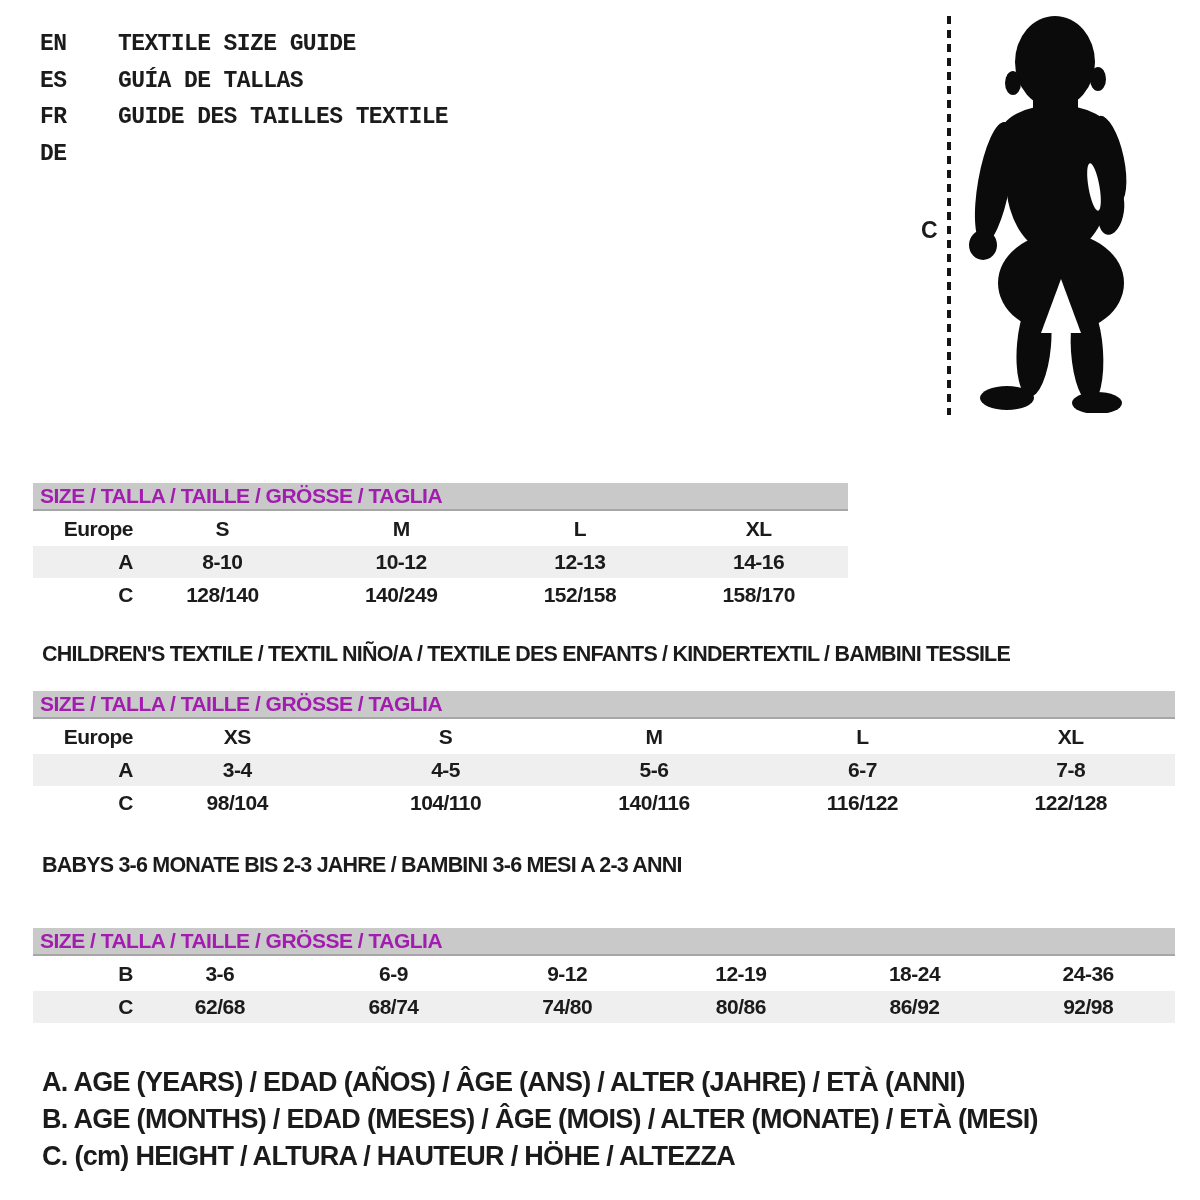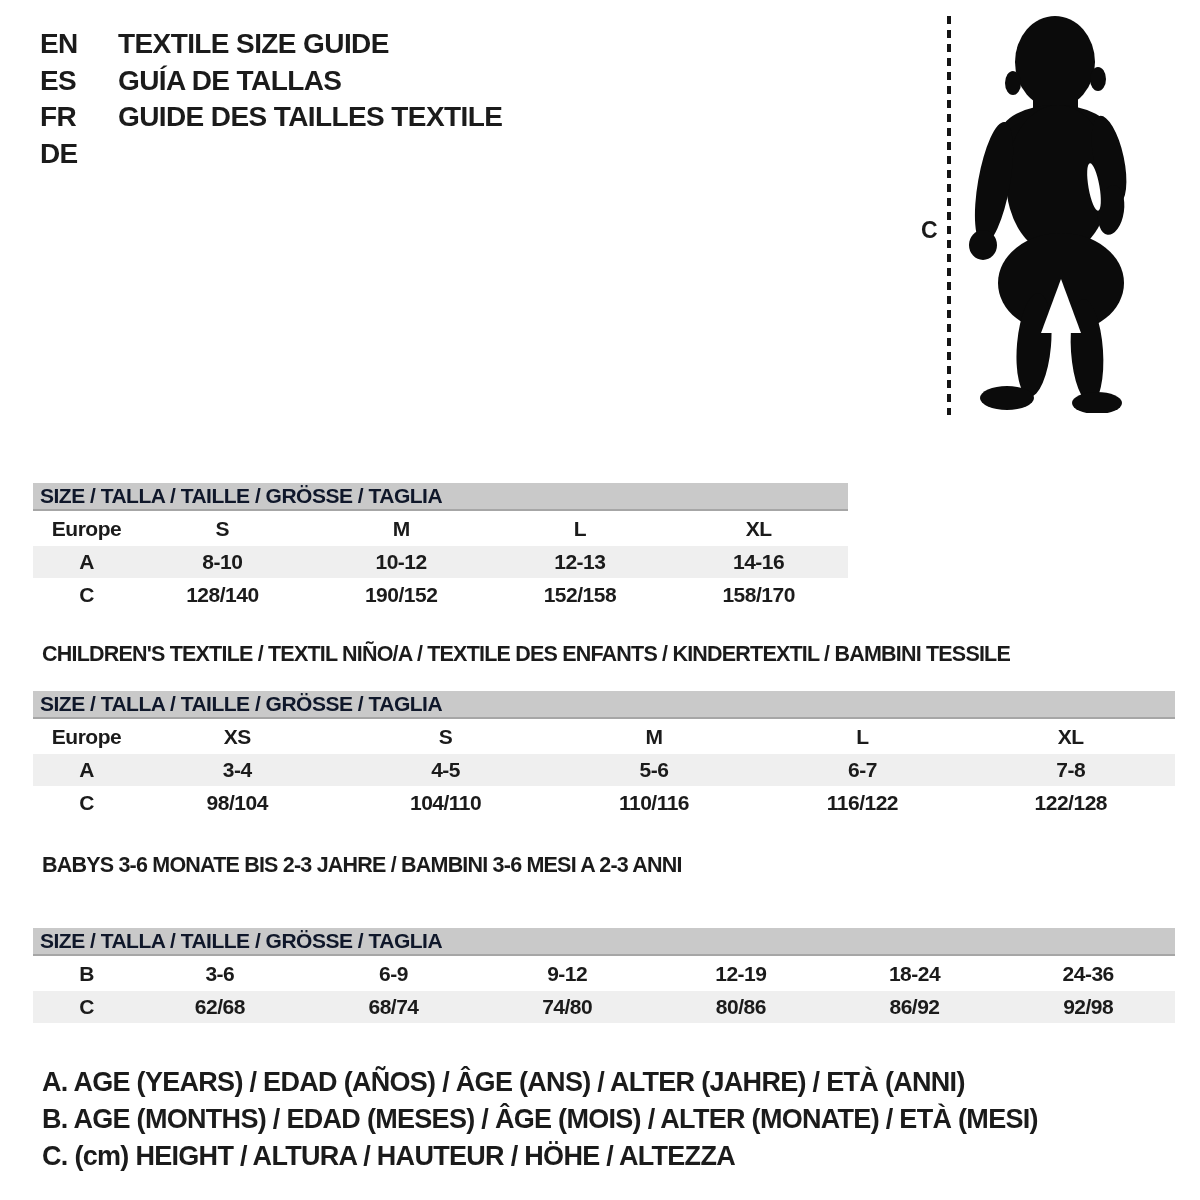--- a/index.html
+++ b/index.html
@@ -7,21 +7,21 @@
     width:1200px;height:1200px;
     font-family:"Liberation Sans","DejaVu Sans",sans-serif;
     color:var(--text_color,#1b1b1b);
   }
   .canvas{position:relative;width:1200px;height:1200px;overflow:hidden;background:#fff;}
 
   
   .langs{position:absolute;left:40px;top:26px;}
   .lang-row{display:flex;height:36.5px;align-items:center;}
   .lang-code,.lang-label{
-    font-weight:bold;font-size:28px;letter-spacing:-0.6px;white-space:nowrap;
+    font-weight:bold;font-size:23px;letter-spacing:-0.6px;white-space:nowrap;font-family:Liberation Mono, monospace;
   }
   .lang-code{width:78px;}
 
   
   .dash-line{
     position:absolute;left:947px;top:16px;width:4px;height:399px;
     background:repeating-linear-gradient(to bottom,#141414 0 8px,transparent 8px 14px);
   }
   .c-label{position:absolute;left:921px;top:217px;font-size:23px;font-weight:bold;}
   .toddler{position:absolute;left:963px;top:15px;width:172px;height:398px;}
@@ -39,30 +39,30 @@
   .sgtable{position:absolute;left:33px;}
   .t1{top:483px;width:815px;}
   .t2{top:691px;width:1142px;}
   .t3{top:928px;width:1142px;}
   .bar{
     height:28px;background:var(--bar_bg,#c9c9c9);
     border-bottom:2px solid var(--bar_edge,#a6a6a6);
     display:flex;align-items:center;padding-left:7px;box-sizing:border-box;
     margin-bottom:2px;
   }
-  .bar span{font-size:21px;font-weight:bold;letter-spacing:-0.5px;color:#0f172a;}
+  .bar span{font-size:21px;font-weight:bold;letter-spacing:-0.5px;color:#a21caf;}
   .row{
     display:grid;height:32px;margin-top:1px;align-items:center;
     font-size:21px;font-weight:bold;letter-spacing:-0.5px;
   }
   .t1 .row{grid-template-columns:100px repeat(4,1fr);}
   .t2 .row{grid-template-columns:100px repeat(5,1fr);}
   .t3 .row{grid-template-columns:100px repeat(6,1fr);}
   .cell{text-align:center;}
-  .lbl{text-align:center;padding-left:7px;}
+  .lbl{text-align:right;padding-left:7px;}
   .row.shaded{background:var(--row_shaded_bg,#efefef);}
 
   
   .legend{position:absolute;left:42px;top:1064px;}
   .legend div{
     font-size:27px;font-weight:bold;letter-spacing:-0.7px;
     line-height:37px;white-space:nowrap;
   }
 </style>
 </head>
@@ -128,21 +128,21 @@
     <div class="row shaded">
       <div class="cell lbl">A</div>
       <div class="cell">8-10</div>
       <div class="cell">10-12</div>
       <div class="cell">12-13</div>
       <div class="cell">14-16</div>
     </div>
     <div class="row">
       <div class="cell lbl">C</div>
       <div class="cell">128/140</div>
-      <div class="cell">190/152</div>
+      <div class="cell">140/249</div>
       <div class="cell">152/158</div>
       <div class="cell">158/170</div>
     </div>
   </section>
 
   <h2 class="sec-title title-children">CHILDREN'S TEXTILE / TEXTIL NIÑO/A / TEXTILE DES ENFANTS / KINDERTEXTIL / BAMBINI TESSILE</h2>
   <section class="sgtable t2">
     <div class="bar">
       <span>SIZE / TALLA / TAILLE / GRÖSSE / TAGLIA</span>
     </div>
@@ -159,21 +159,21 @@
       <div class="cell">3-4</div>
       <div class="cell">4-5</div>
       <div class="cell">5-6</div>
       <div class="cell">6-7</div>
       <div class="cell">7-8</div>
     </div>
     <div class="row">
       <div class="cell lbl">C</div>
       <div class="cell">98/104</div>
       <div class="cell">104/110</div>
-      <div class="cell">110/116</div>
+      <div class="cell">140/116</div>
       <div class="cell">116/122</div>
       <div class="cell">122/128</div>
     </div>
   </section>
 
   <h2 class="sec-title title-babies">
     <div>BABYS 3-6 MONATE BIS 2-3 JAHRE / BAMBINI 3-6 MESI A 2-3 ANNI</div>
   </h2>
   <section class="sgtable t3">
     <div class="bar">

